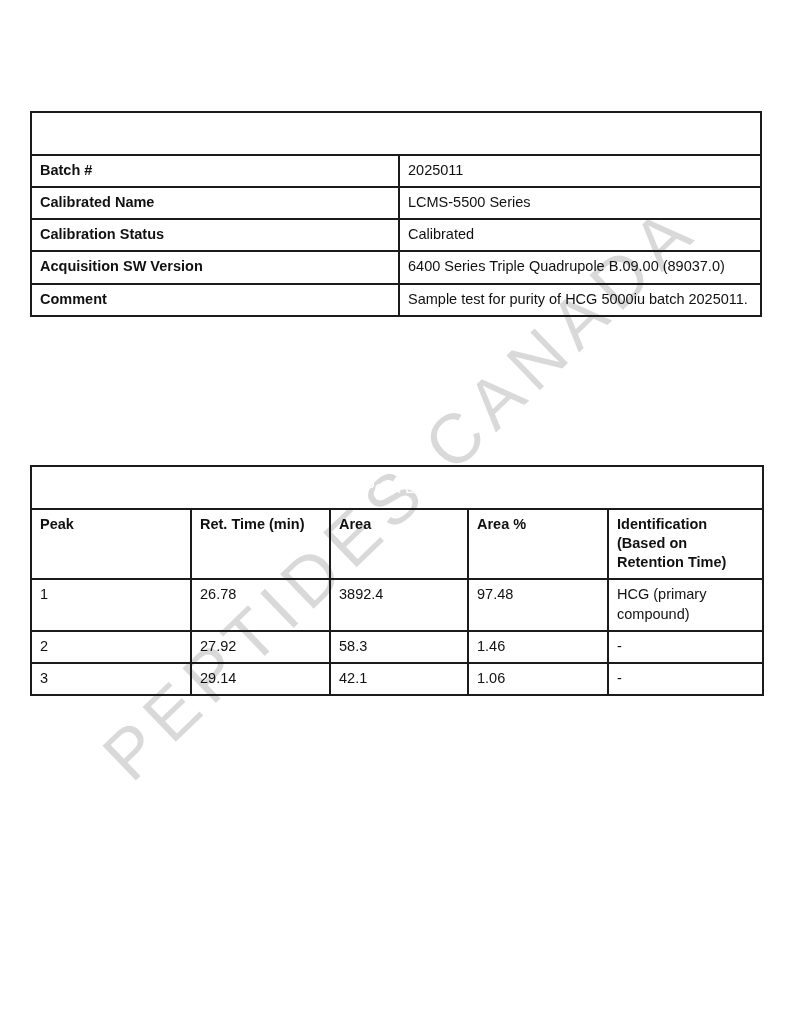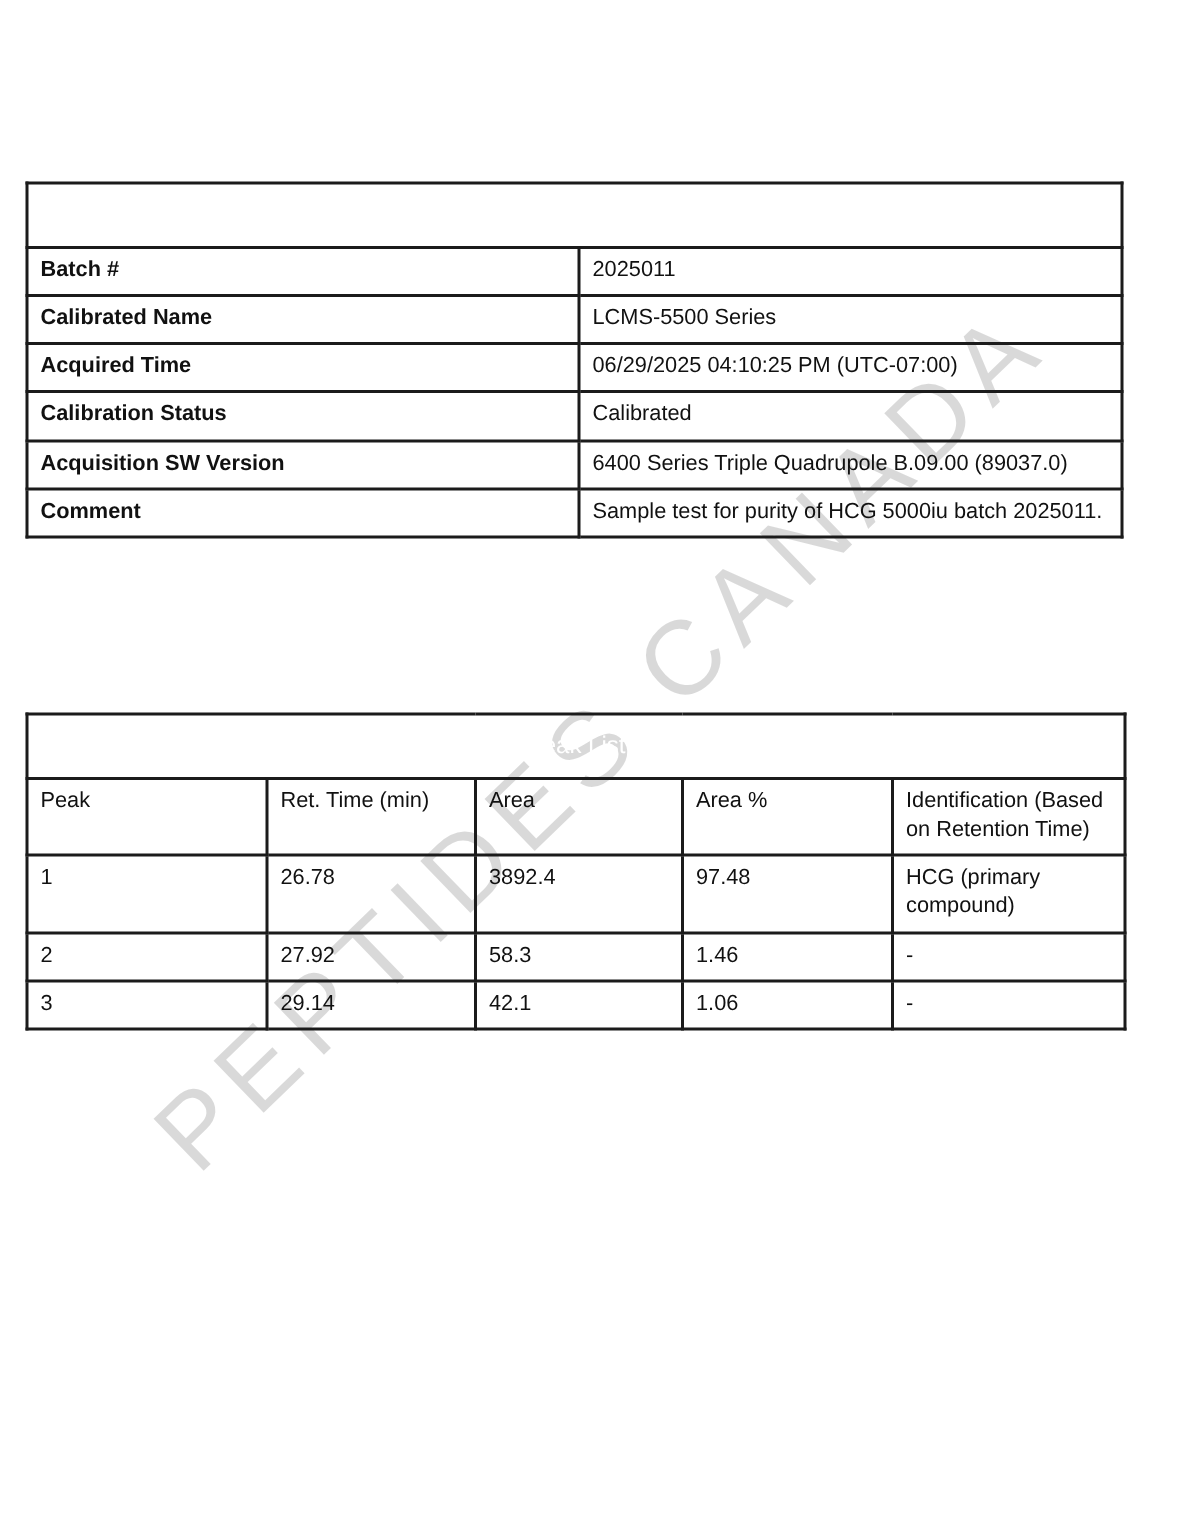--- a/index.html
+++ b/index.html
@@ -20,27 +20,26 @@
     transform-origin: center center;
     font-size: 70px;
     letter-spacing: 9px;
     white-space: nowrap;
     color: rgba(0, 0, 0, 0.15);
     z-index: 0;
     pointer-events: none;
   }
   table.tbl {
     position: absolute;
-    left: 17px;
+    left: 30px;
     width: 732px;
     border-collapse: collapse;
     table-layout: fixed;
     font-size: 14.5px;
     z-index: 1;
-    margin-top: 10px;
   }
   .tbl td, .tbl th {
     border: 2px solid #1b1b1b;
     padding: 5px 8px 6px 8px;
     text-align: left;
     vertical-align: top;
     line-height: 1.32;
     background: transparent;
   }
   .title-cell {
@@ -50,21 +49,21 @@
     font-weight: normal;
     font-size: 16px;
     padding: 10px 8px !important;
     border-radius: 15px;
   }
   .label-cell { font-weight: bold; }
   .value-cell { word-break: break-all; }
   .info-tbl { top: 111px; }
   .info-tbl .label-col { width: 368px; }
   .peak-tbl { top: 465px; }
-  .peak-tbl th { font-weight: normal; padding-right: 5px; }
+  .peak-tbl th { font-weight: bold; padding-right: 5px; }
   .peak-tbl td, .peak-tbl th { word-break: normal; }
 </style>
 </head>
 <body>
 
 <div class="page">
 
   <div class="watermark">PEPTIDES CANADA</div>
 
   <table class="tbl info-tbl">
@@ -76,24 +75,20 @@
       <tr>
         <td colspan="2" class="title-cell">HPLC Analysis Information</td>
       </tr>
       <tr>
         <td class="label-cell">Batch #</td>
         <td class="value-cell">2025011</td>
       </tr>
       <tr>
         <td class="label-cell">Calibrated Name</td>
         <td class="value-cell">LCMS-5500 Series</td>
-      </tr>
-      <tr>
-        <td class="label-cell">Acquired Time</td>
-        <td class="value-cell">06/29/2025 04:10:25 PM (UTC-07:00)</td>
       </tr>
       <tr>
         <td class="label-cell">Calibration Status</td>
         <td class="value-cell">Calibrated</td>
       </tr>
       <tr>
         <td class="label-cell">Acquisition SW Version</td>
         <td class="value-cell">6400 Series Triple Quadrupole B.09.00 (89037.0)</td>
       </tr>
       <tr>

